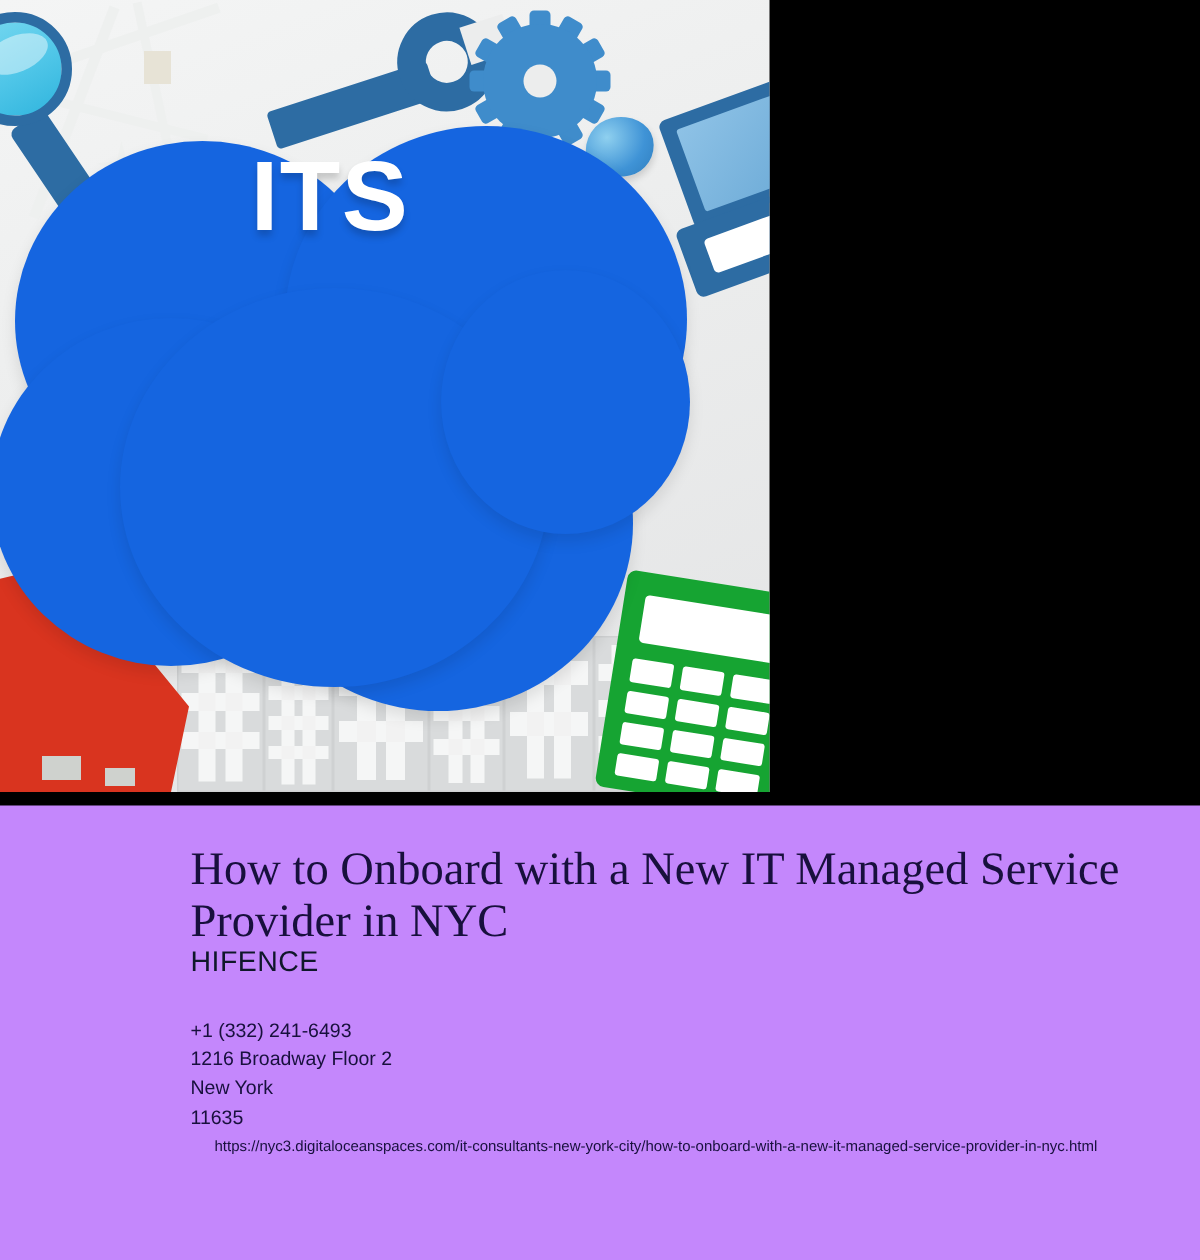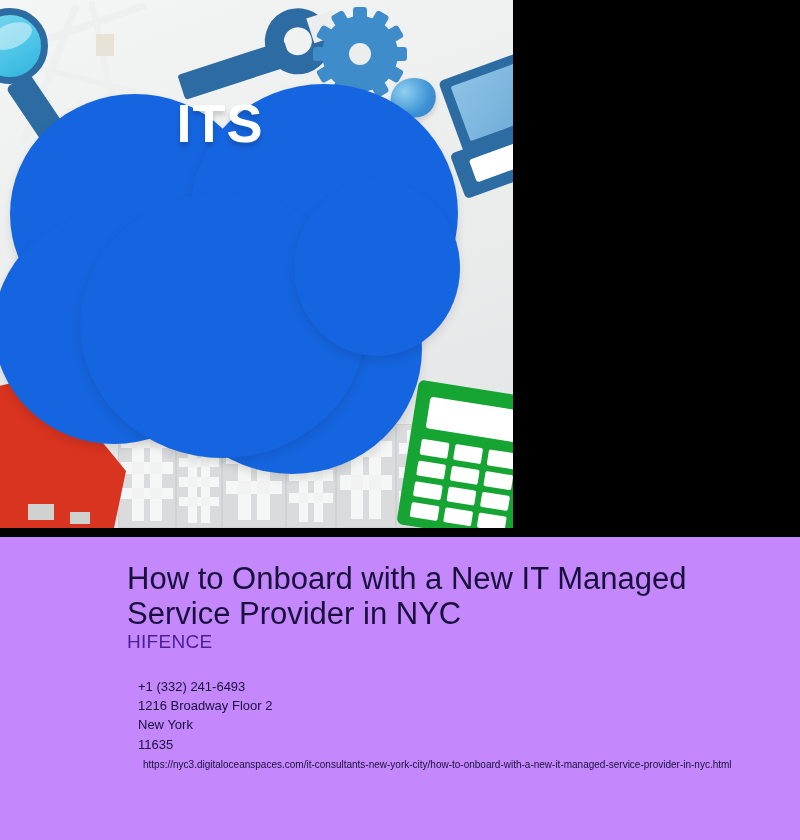--- a/index.html
+++ b/index.html
@@ -102,21 +102,21 @@
   .lobe4 { left:168px; top:140px; width:260px; height:250px; }
   .lobe5 { left:86px;  top:108px; width:286px; height:266px; }
   .lobe6 { left:300px; top:96px;  width:166px; height:176px; }
 
   .cloud-text {
     position:absolute; left:0; top:92px;
     width:440px;
     text-align:center;
     color:#ffffff;
     font-weight:bold;
-    font-size:54px;
+    font-size:66px;
     line-height:1.18;
     letter-spacing:1px;
     text-shadow:0 4px 5px rgba(0,0,0,.18);
     z-index:5;
   }
   .cloud-text span { display:block; }
 
   
   .magnifier { position:absolute; left:-28px; top:8px; width:110px; height:140px; }
   .mag-lens {
@@ -201,29 +201,29 @@
   .panel {
     position:absolute; left:0; top:537px;
     width:800px; height:303px;
     background:#c487fc;
   }
 
   .title {
     position:absolute; left:127px; top:25px;
     width:620px;
     font-size:31px; line-height:1.12;
-    color:#18103d; font-weight:normal;
+    color:#18103d; font-weight:normal;font-family:Liberation Serif, serif;
   }
   .brand {
     position:absolute; left:127px; top:94px;
-    font-size:19px; color:#4c1d95; letter-spacing:.3px;
+    font-size:19px; color:#0f172a; letter-spacing:.3px;
   }
   .contact {
     position:absolute; left:127px; top:140px;
-    font-size:13px; line-height:1.48; color:#18103d;margin-left:11px;
+    font-size:13px; line-height:1.48; color:#18103d;
   }
   .contact div { display:block; }
   .url {
     position:absolute; left:127px; top:222px;
     font-size:10px; color:#18103d; white-space:nowrap;padding-left:16px;
   }
 </style>
 </head>
 <body>
 

